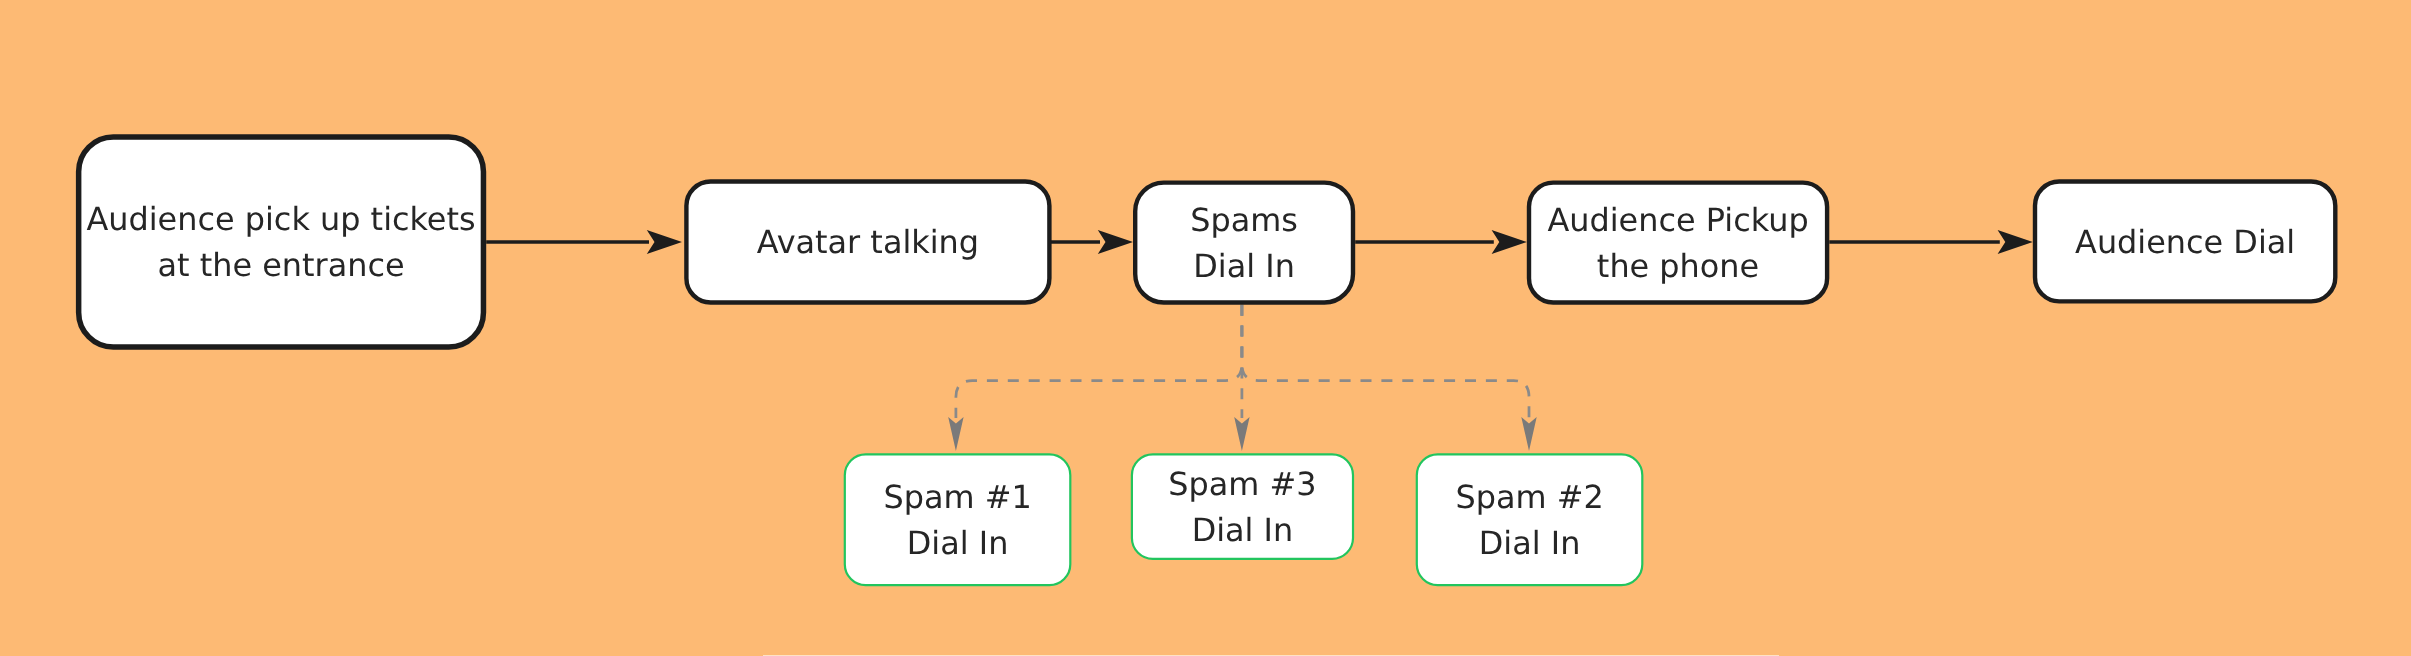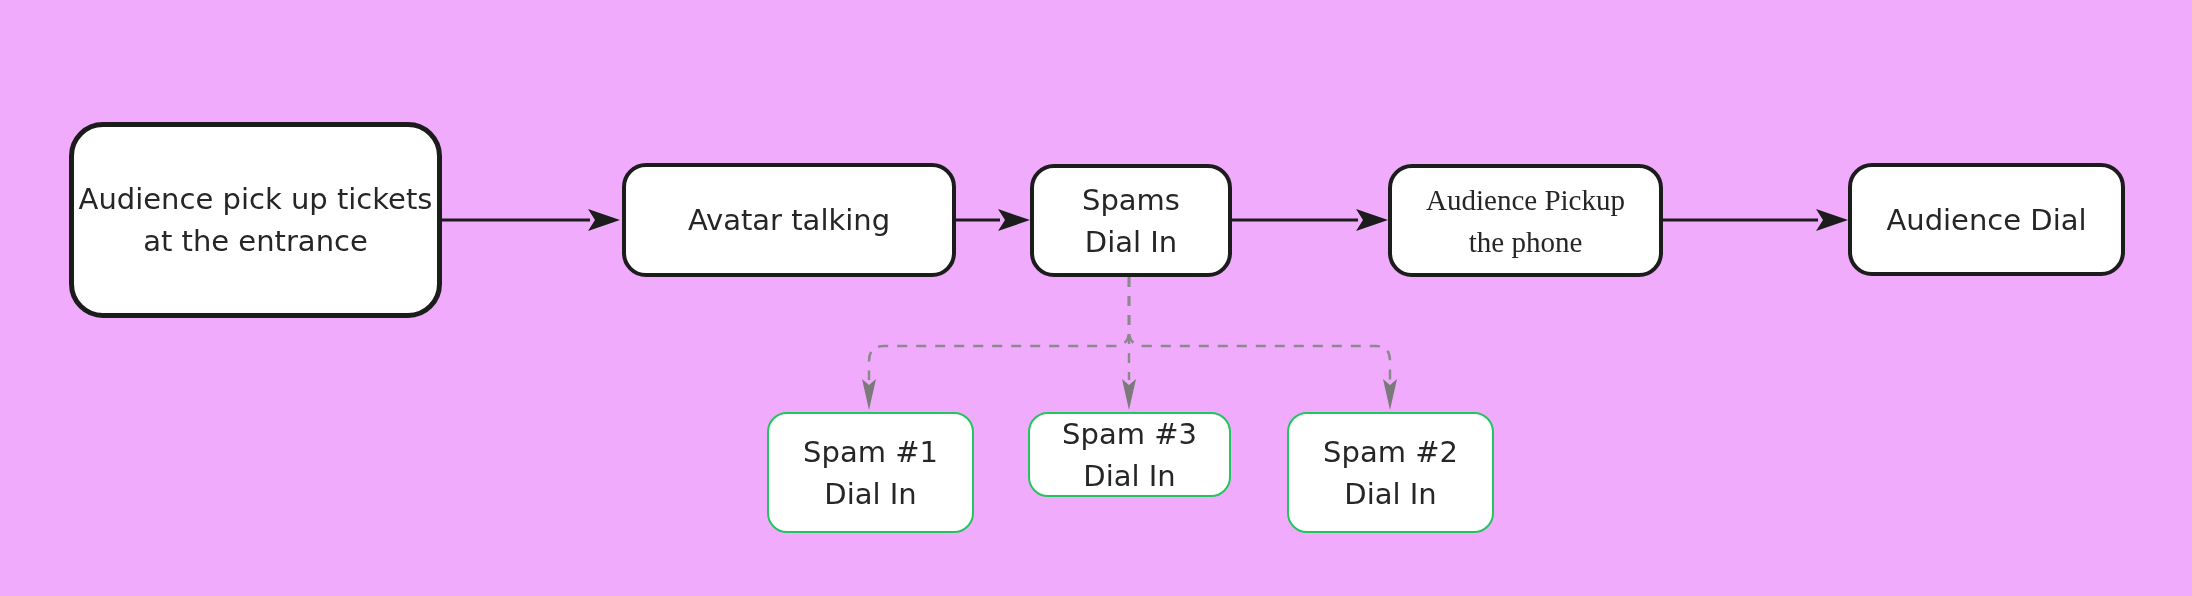--- a/index.html
+++ b/index.html
@@ -4,21 +4,21 @@
 <style>
   html, body {
     margin: 0;
     padding: 0;
     background: #ffffff;
   }
   #canvas {
     position: relative;
     width: 2192px;
     height: 596px;
-    background: #f0abfc;
+    background: #fdba74;
     font-family: "DejaVu Sans", "Liberation Sans", sans-serif;
     overflow: hidden;
   }
   .node {
     position: absolute;
     box-sizing: border-box;
     background: #ffffff;
     display: flex;
     align-items: center;
     justify-content: center;
@@ -38,25 +38,25 @@
     border-width: 5px;
     border-radius: 34px;
   }
   .node.sub {
     border: 2px solid #22c55e;
     border-radius: 20px;
   }
   
   #n-tickets { left: 69px;  top: 122px; width: 373px; height: 196px; }
   #n-avatar  { left: 622px; top: 163px; width: 334px; height: 114px; }
-  #n-spams   { left: 1030px; top: 164px; width: 202px; height: 113px; }
-  #n-pickup  { left: 1388px; top: 164px; width: 275px; height: 113px; font-family: Liberation Serif, serif; }
+  #n-spams   { left: 1030px; top: 164px; width: 202px; height: 113px; border-radius: 28px; }
+  #n-pickup  { left: 1388px; top: 164px; width: 275px; height: 113px; }
   #n-leave   { left: 1848px; top: 163px; width: 277px; height: 113px; }
   #n-spam1   { left: 767px;  top: 412px; width: 207px; height: 121px; }
-  #n-spam3   { left: 1028px; top: 412px; width: 203px; height: 85px; }
+  #n-spam3   { left: 1028px; top: 412px; width: 203px; height: 97px; }
   #n-spam2   { left: 1287px; top: 412px; width: 207px; height: 121px; }
 
   #connector-layer {
     position: absolute;
     left: 0; top: 0;
     width: 2192px;
     height: 596px;
     pointer-events: none;
   }
   .solid-line { stroke: #1c1c1c; stroke-width: 3; fill: none; }

